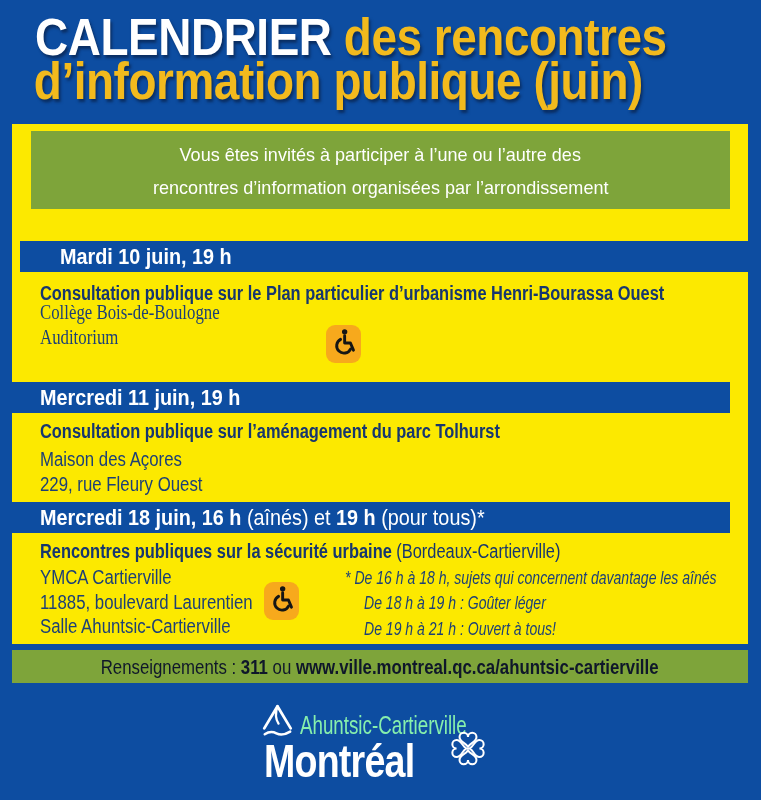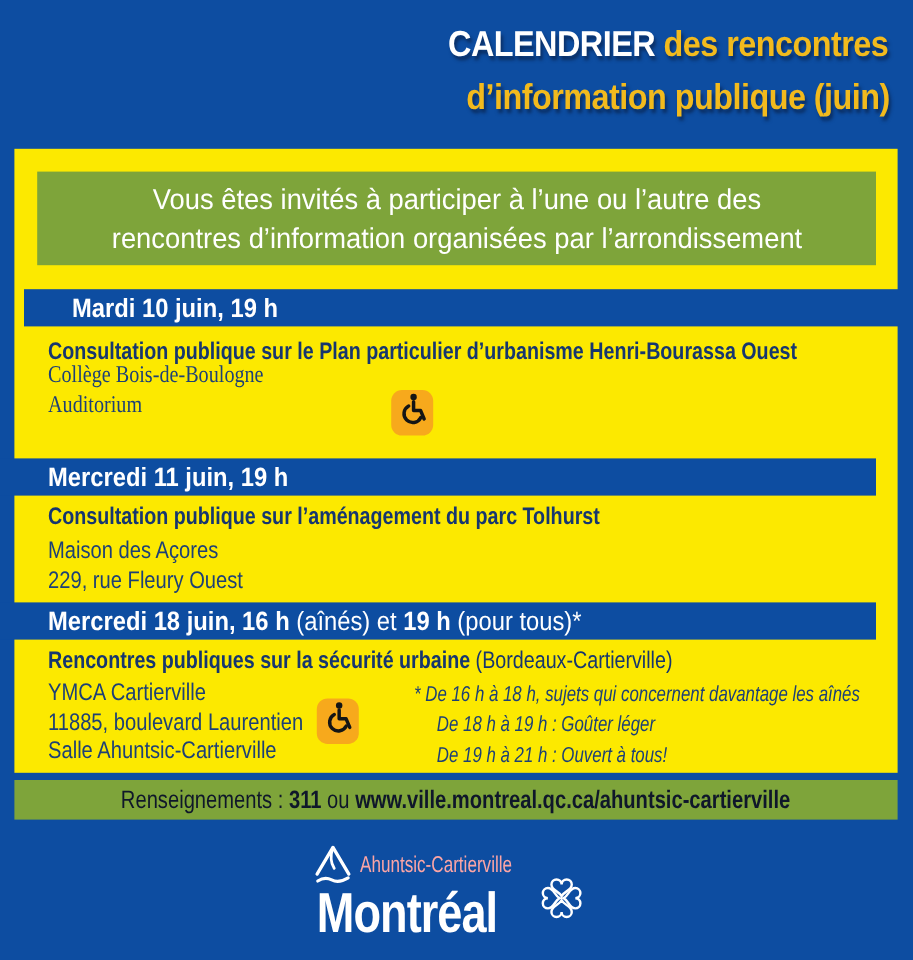--- a/index.html
+++ b/index.html
@@ -1,33 +1,33 @@
 <!DOCTYPE html>
 <html><head>
 <meta charset="utf-8">
 <style>
   html,body{margin:0;padding:0;}
   body{width:761px;height:800px;font-family:"Liberation Sans",sans-serif;}
   .page{position:relative;width:761px;height:800px;background:#0d4da1;overflow:hidden;}
 
   
-  .title-block{position:absolute;top:16px;left:0;width:761px;text-align:right;
-    font-weight:bold;font-size:30px;line-height:44px;letter-spacing:-.5px;
+  .title-block{position:absolute;top:16px;left:0;width:761px;text-align:left;
+    font-weight:bold;font-size:51px;line-height:44px;letter-spacing:-.5px;
     text-shadow:2px 3px 3px rgba(8,20,48,.55);}
   .title-line{display:block;}
   .title-inner{display:inline-block;white-space:nowrap;transform:scaleX(.9);transform-origin:50% 50%;}
   .t-white{color:#ffffff;}
   .t-gold{color:#f2ba1d;}
 
   
   .yellow-panel{position:absolute;left:12px;top:124px;width:736px;height:520px;background:#fce900;}
 
   
-  .invite-box{position:absolute;left:31px;top:143px;width:699px;height:78px;background:#7ea43a;
-    color:#fff;font-size:24px;line-height:33px;text-align:center;padding-top:7px;box-sizing:border-box;}
+  .invite-box{position:absolute;left:31px;top:131px;width:699px;height:78px;background:#7ea43a;
+    color:#fff;font-size:19px;line-height:33px;text-align:center;padding-top:7px;box-sizing:border-box;}
   .invite-line{display:block;}
   .invite-inner{display:inline-block;white-space:nowrap;transform:scaleX(.95);transform-origin:50% 50%;}
 
   
   .bar{position:absolute;left:0;width:730px;height:31px;background:#0d4da1;color:#fff;
     font-size:22px;line-height:31px;}
   .bar-text{position:absolute;left:40px;white-space:nowrap;display:inline-block;
     transform:scaleX(.9);transform-origin:0 50%;}
   .bar .bold{font-weight:bold;}
   .bar .light{font-weight:normal;}
@@ -58,21 +58,21 @@
   .notes .inner{display:inline-block;white-space:nowrap;transform:scaleX(.78);transform-origin:0 50%;}
 
   
   .info-bar{position:absolute;left:12px;top:650px;width:736px;height:33px;background:#7ea43a;
     color:#0f172a;font-size:21px;line-height:33px;text-align:center;}
   .info-inner{display:inline-block;white-space:nowrap;transform:scaleX(.8);transform-origin:50% 50%;}
   .info-inner .b{font-weight:bold;}
 
   
   .borough-icon{position:absolute;left:261px;top:703px;}
-  .borough-name{position:absolute;left:300px;top:711px;color:#fca5a5;font-size:19px;white-space:nowrap;}
+  .borough-name{position:absolute;left:300px;top:711px;color:#86efac;font-size:25px;white-space:nowrap;}
   .borough-name .inner{display:inline-block;white-space:nowrap;transform:scaleX(.75);transform-origin:0 50%;}
   .city-name{position:absolute;left:264px;top:733px;color:#fff;font-size:47px;font-weight:bold;white-space:nowrap;}
   .city-name .inner{display:inline-block;white-space:nowrap;transform:scaleX(.8);transform-origin:0 50%;letter-spacing:-1px;}
   .rosette{position:absolute;left:446px;top:726px;}
 </style>
 </head>
 <body>
 
 <div class="page">
 

